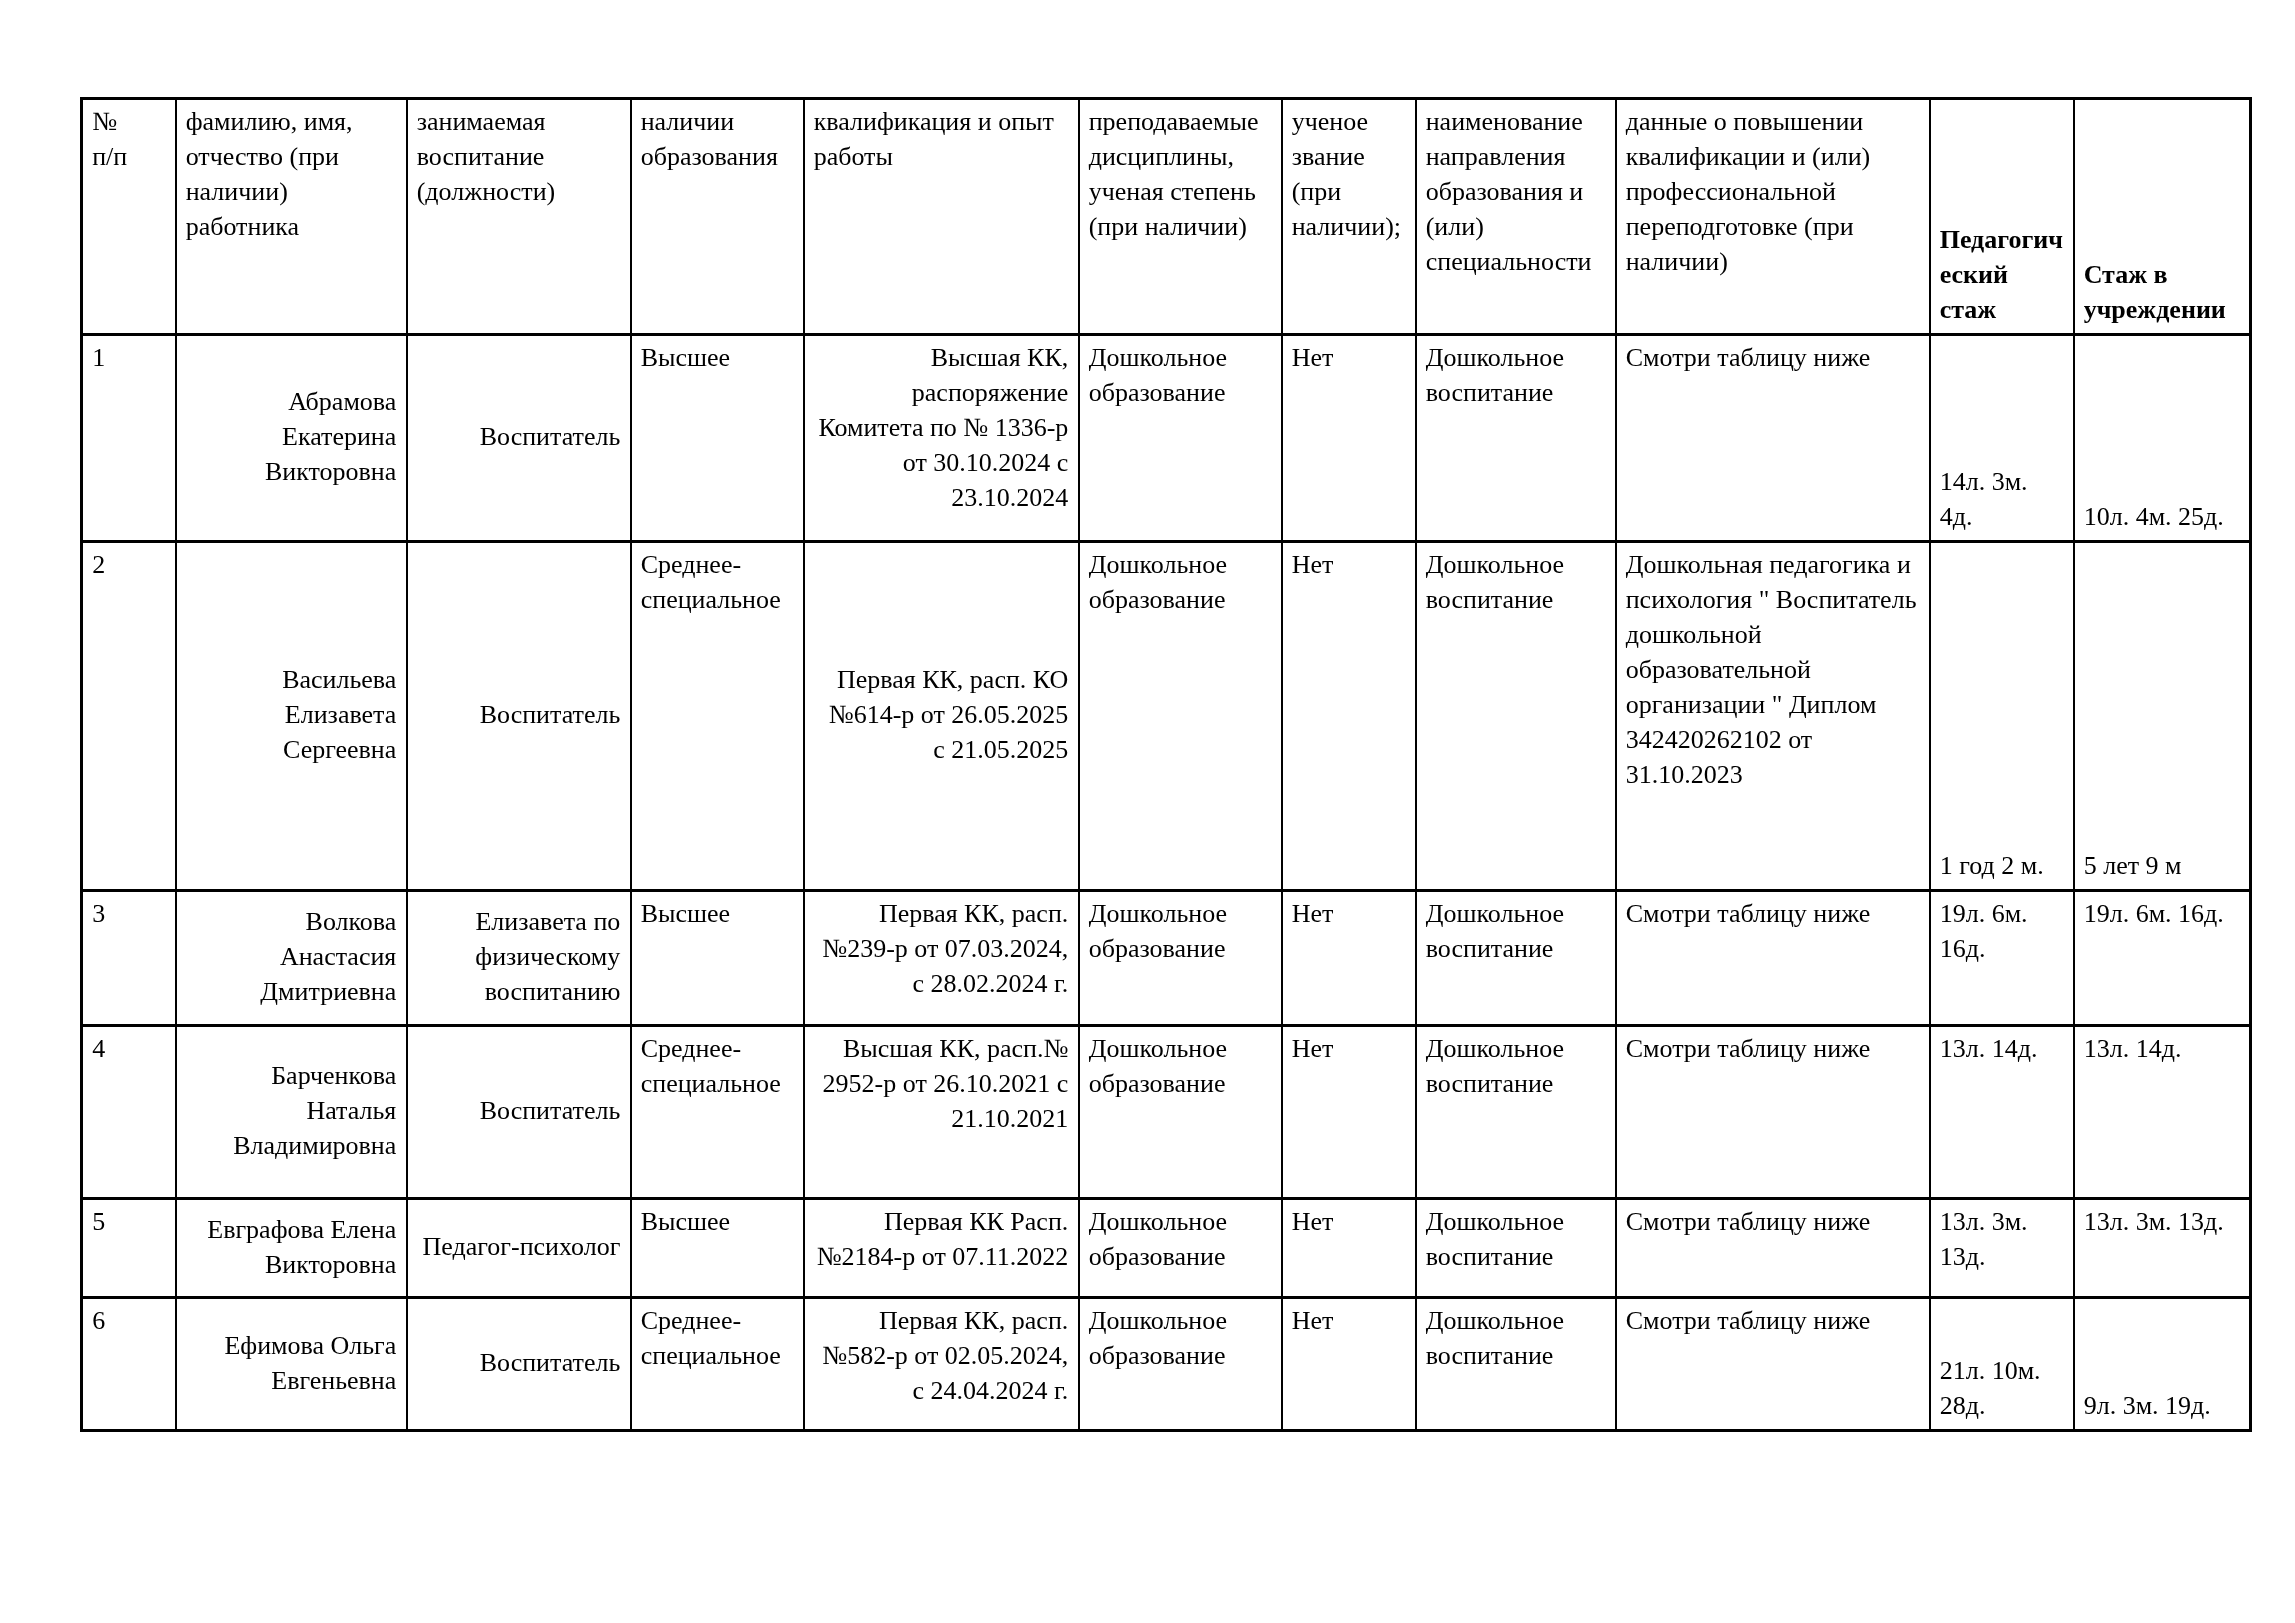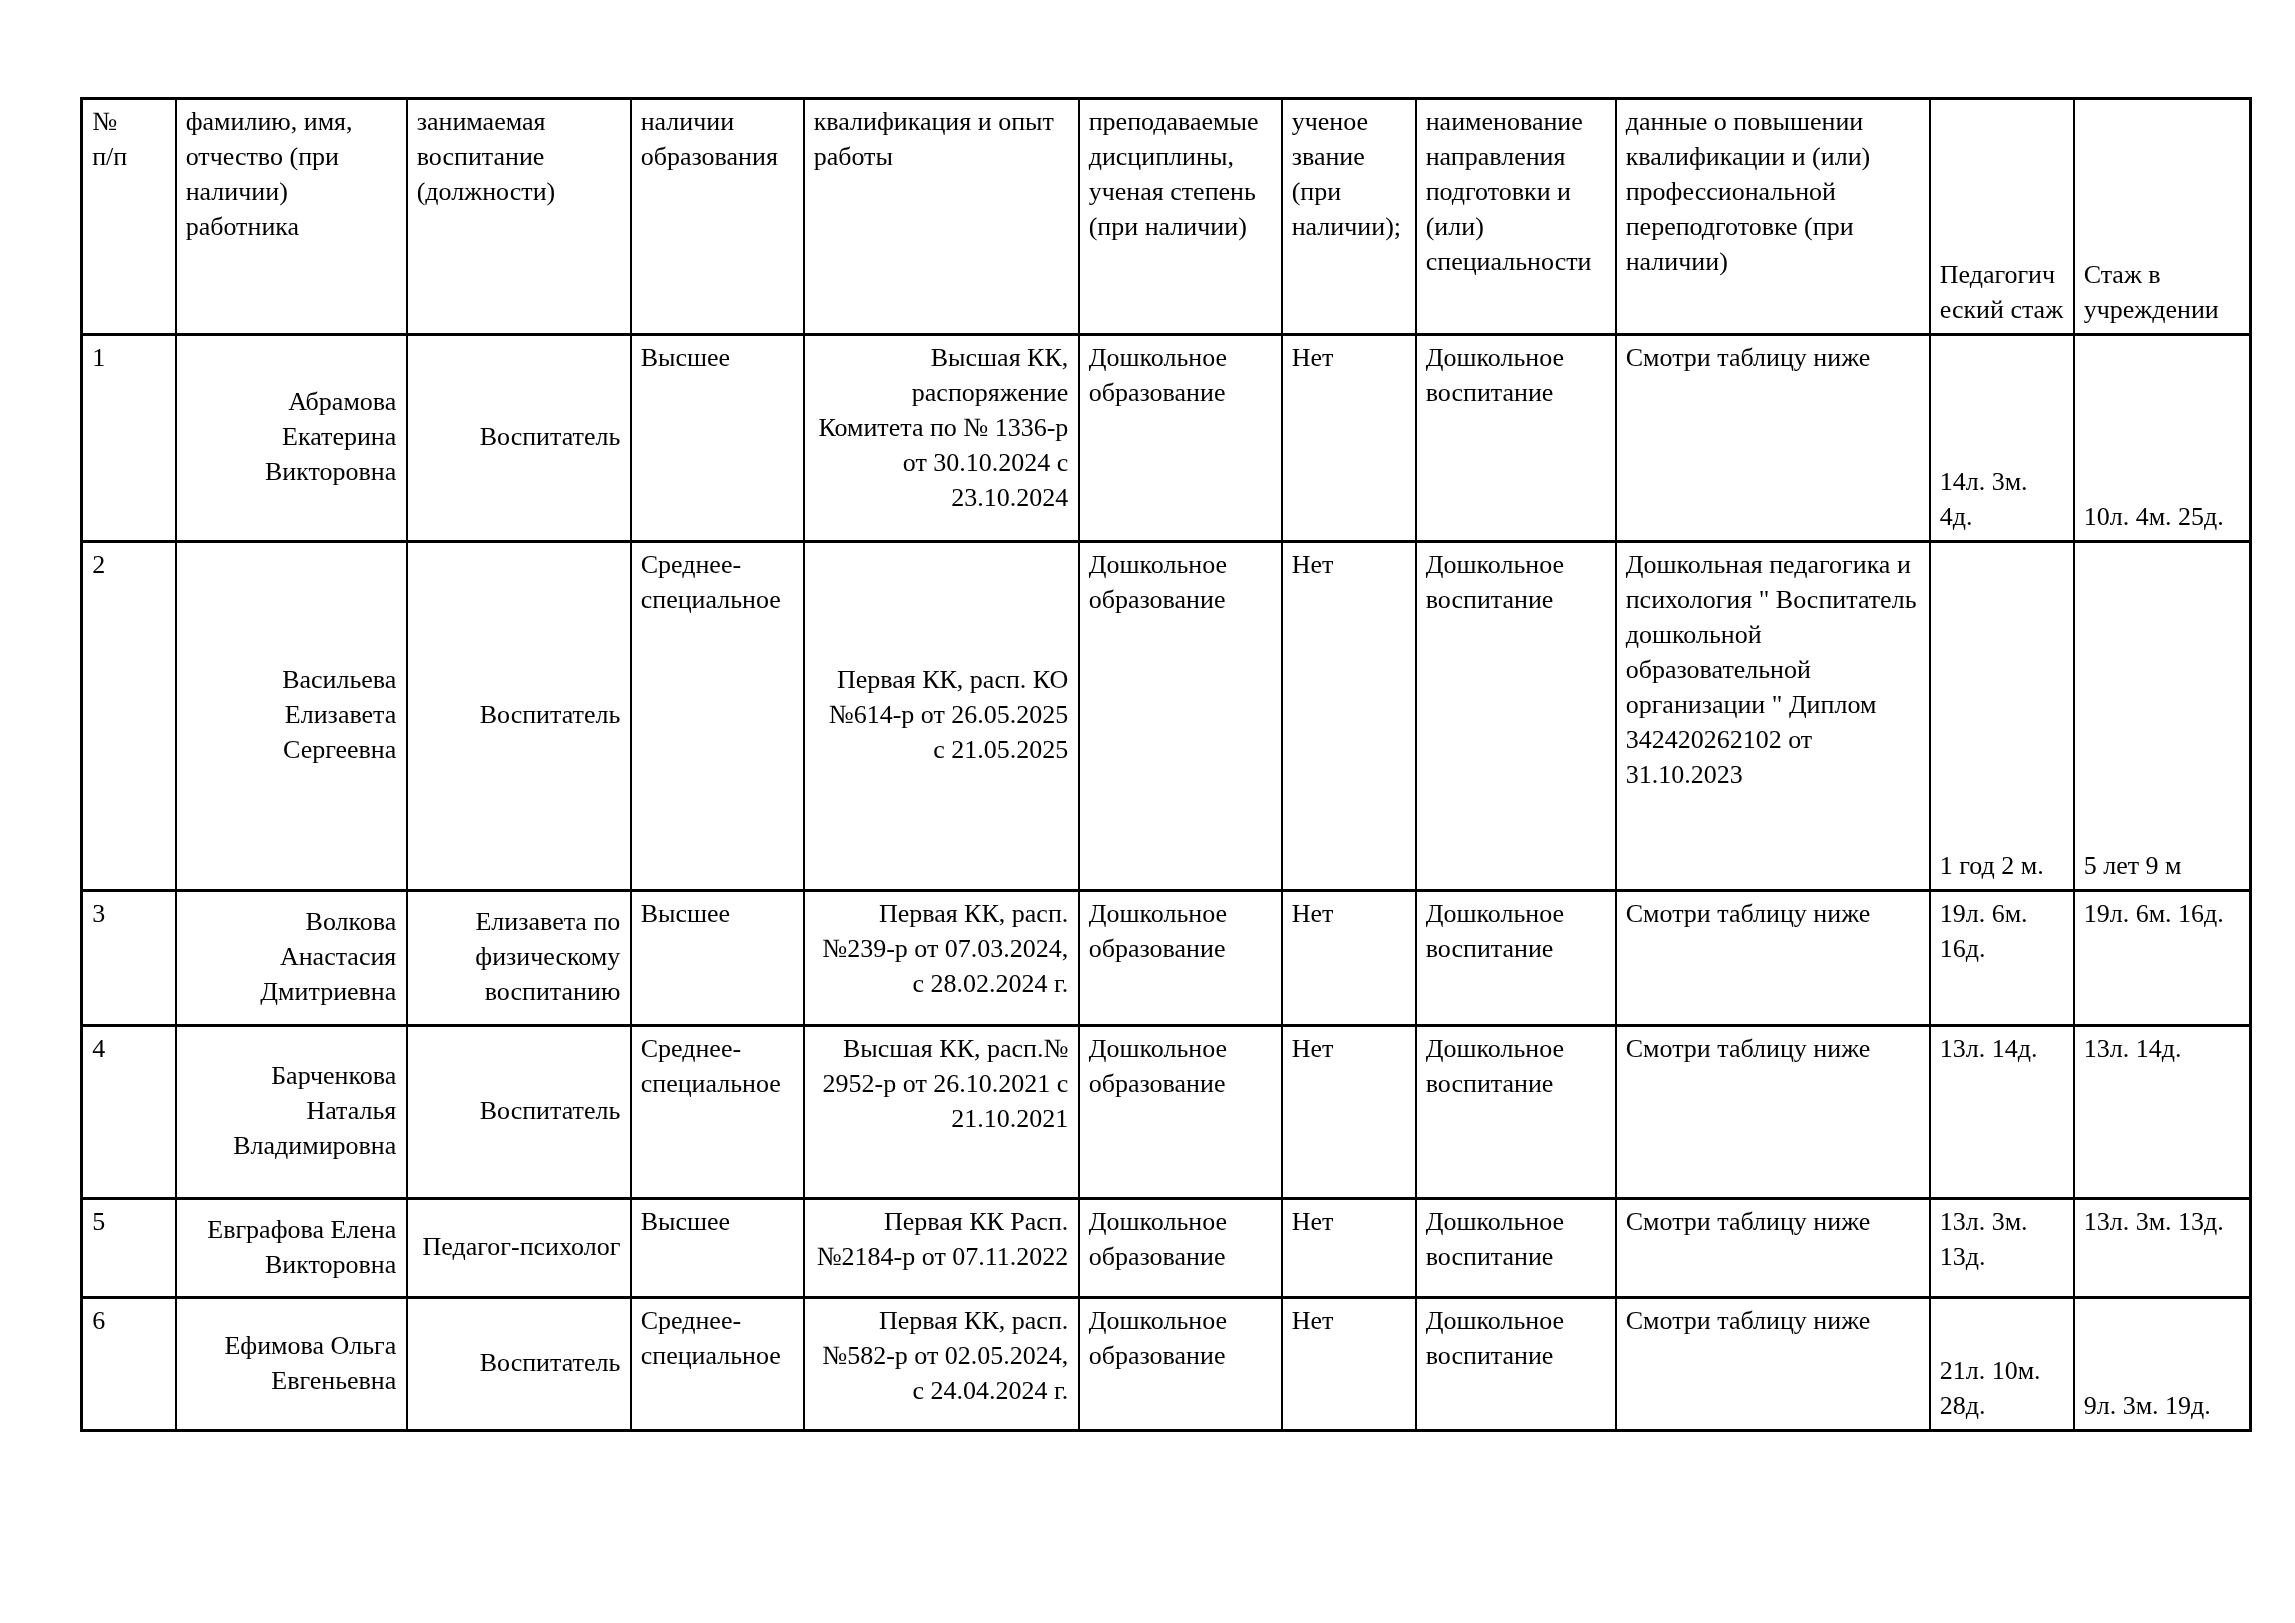--- a/index.html
+++ b/index.html
@@ -34,21 +34,21 @@
   tr.row-2 { height: 349px; }
   tr.row-3 { height: 135px; }
   tr.row-4 { height: 173px; }
   tr.row-5 { height: 99px; }
   tr.row-6 { height: 133px; }
   .vt { vertical-align: top; }
   .vm { vertical-align: middle; border-radius: 13px; }
   .vb { vertical-align: bottom; }
   .hl { text-align: left; }
   .hc { text-align: right; }
-  .b  { font-weight: normal; margin-left: 21px; }
+  .b  { font-weight: bold; margin-left: 21px; }
   .pre { white-space: pre-line; }
 </style>
 </head>
 <body>
 
 <div class="page">
   <table class="staff">
     <colgroup>
       <col style="width:94px">
         <col style="width:231px">
@@ -65,21 +65,21 @@
     <thead>
       <tr class="hrow">
         <th class="vt hl pre">№
 п/п</th>
         <th class="vt hl">фамилию, имя, отчество (при наличии) работника</th>
         <th class="vt hl">занимаемая воспитание (должности)</th>
         <th class="vt hl">наличии образования</th>
         <th class="vt hl">квалификация и опыт работы</th>
         <th class="vt hl">преподаваемые дисциплины, ученая степень (при наличии)</th>
         <th class="vt hl">ученое звание (при наличии);</th>
-        <th class="vt hl">наименование направления подготовки и (или) специальности</th>
+        <th class="vt hl">наименование направления образования и (или) специальности</th>
         <th class="vt hl">данные о повышении квалификации и (или) профессиональной переподготовке (при наличии)</th>
         <th class="vb hl b">Педагогический стаж</th>
         <th class="vb hl b">Стаж в учреждении</th>
       </tr>
     </thead>
     <tbody>
       <tr class="row-1">
         <td class="vt hl">1</td>
         <td class="vm hc">Абрамова Екатерина Викторовна</td>
         <td class="vm hc">Воспитатель</td>

